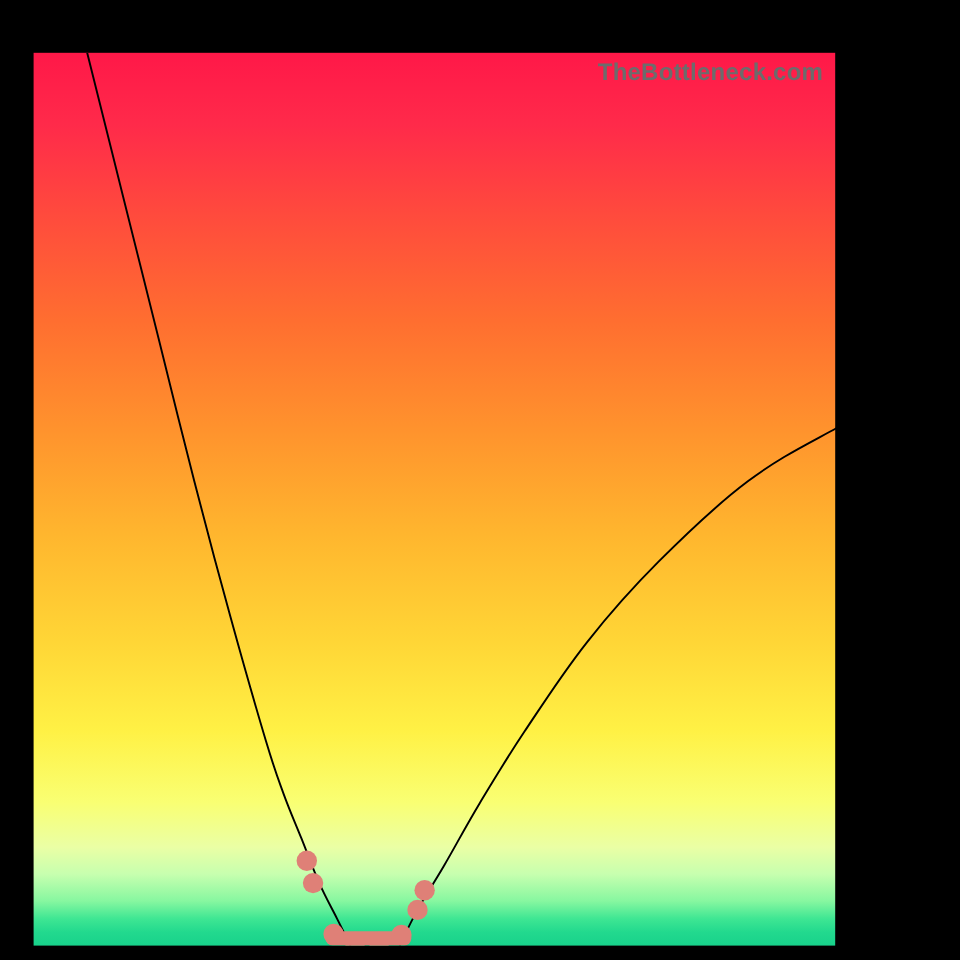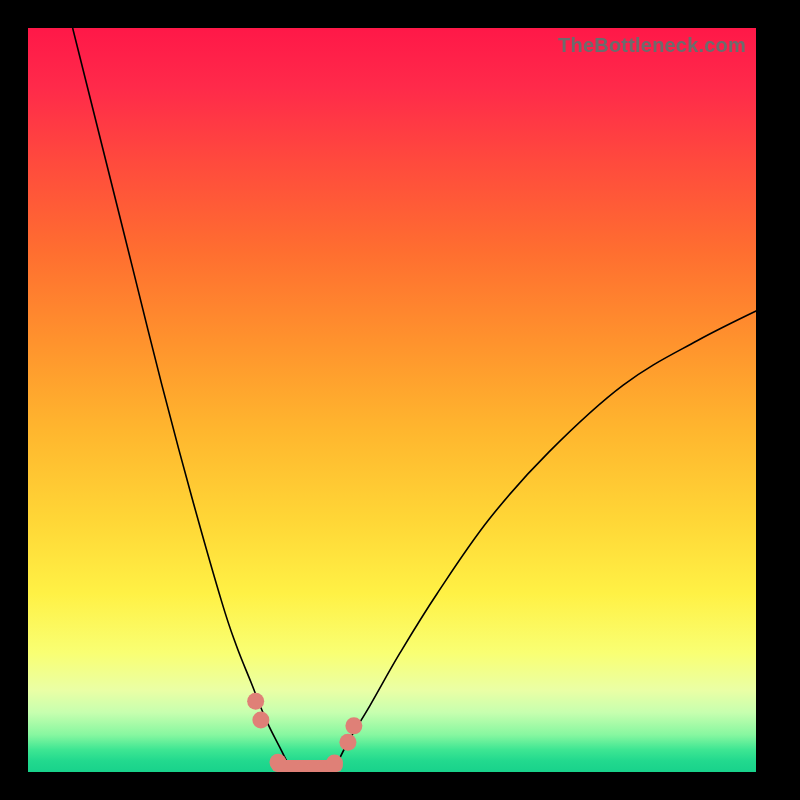--- a/index.html
+++ b/index.html
@@ -6,22 +6,22 @@
   html, body { width: 800px; height: 800px; overflow: hidden; background: #000; }
   .stage {
     position: relative;
     width: 800px;
     height: 800px;
     background: #000;
   }
   .plot {
     position: absolute;
     left: 28px;
-    top: 28px;
-    width: 728px;
+    top: 44px;
+    width: 668px;
     height: 744px;
     background: linear-gradient(to bottom,
       #ff1848 0%,
       #ff2a4a 8%,
       #ff4a3d 18%,
       #ff6e30 30%,
       #ff922d 42%,
       #ffb62e 54%,
       #ffd636 66%,
       #fff145 76%,

